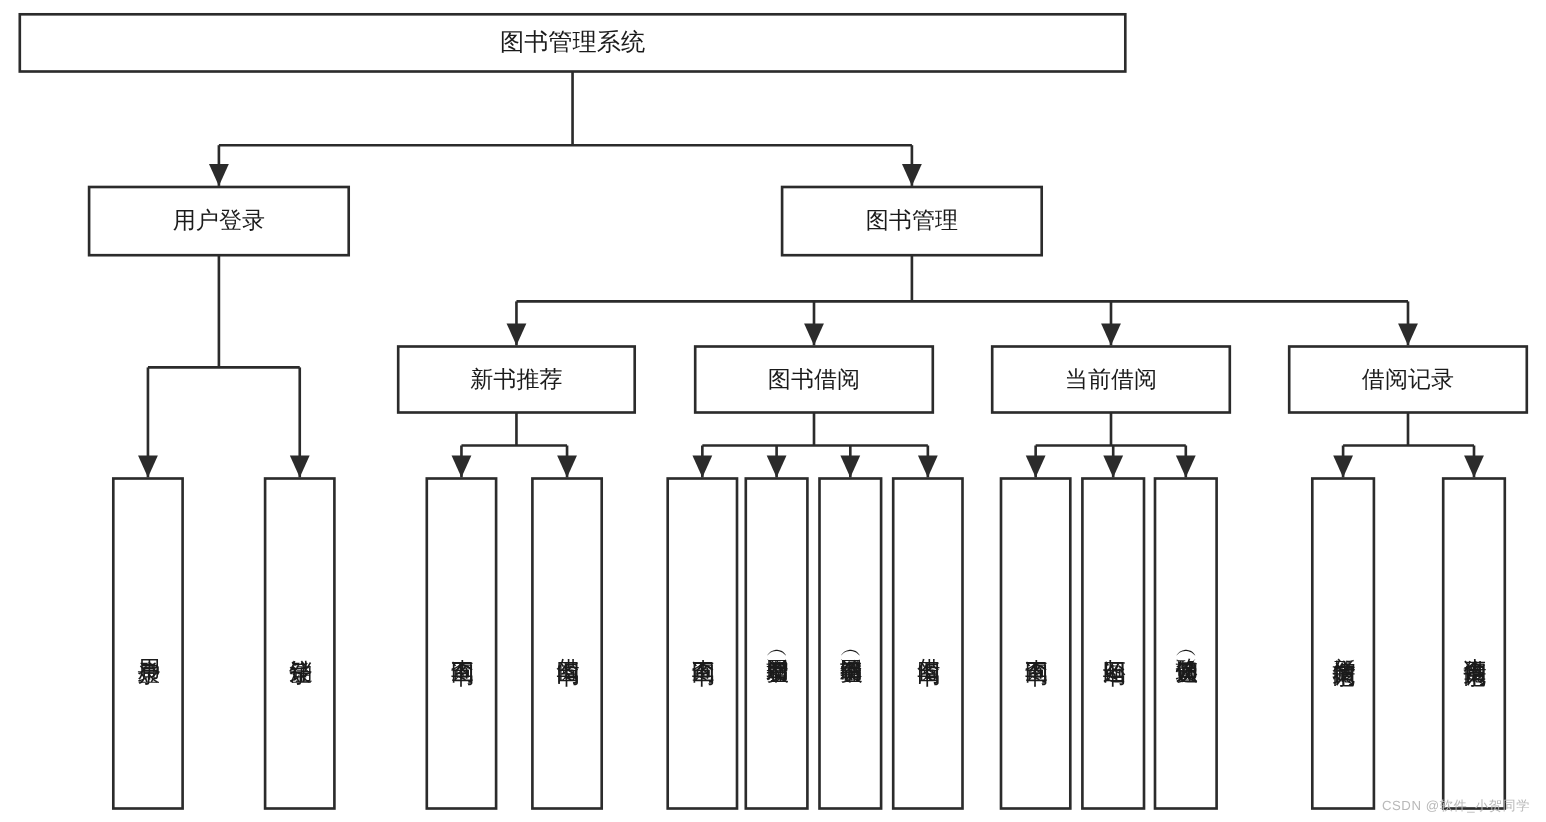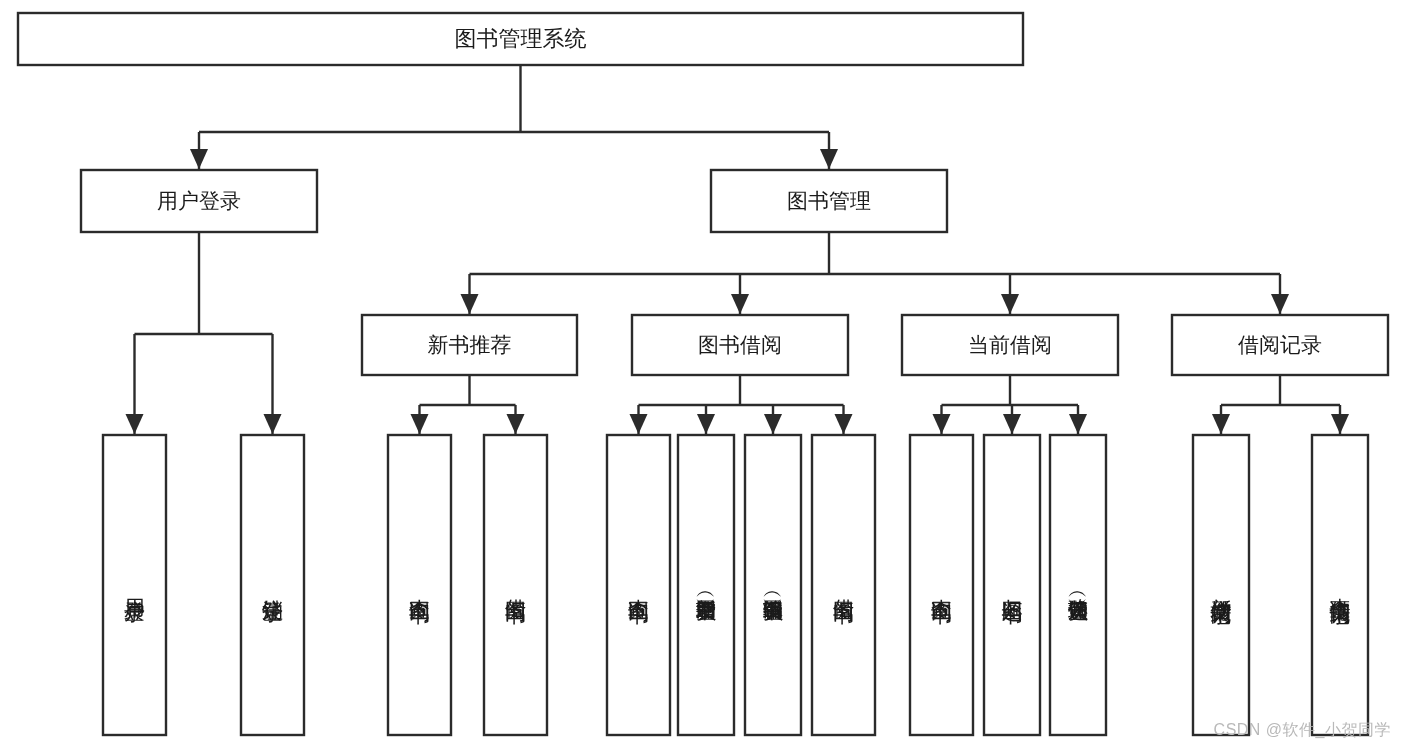--- a/index.html
+++ b/index.html
@@ -72,21 +72,21 @@
   }
   .vlabel-text.tight {
     font-size: 20px;
     letter-spacing: 0.5px;
   }
   #watermark {
     position: absolute;
     right: 14px;
     bottom: 6px;
     font-family: "Liberation Sans", "DejaVu Sans", sans-serif;
-    font-size: 16px;
+    font-size: 12px;
     color: #b9b9b9;
     letter-spacing: 0.5px;
     user-select: none;
     white-space: nowrap;
   }
 </style>
 </head>
 <body>
 
 <div id="diagram-root">

